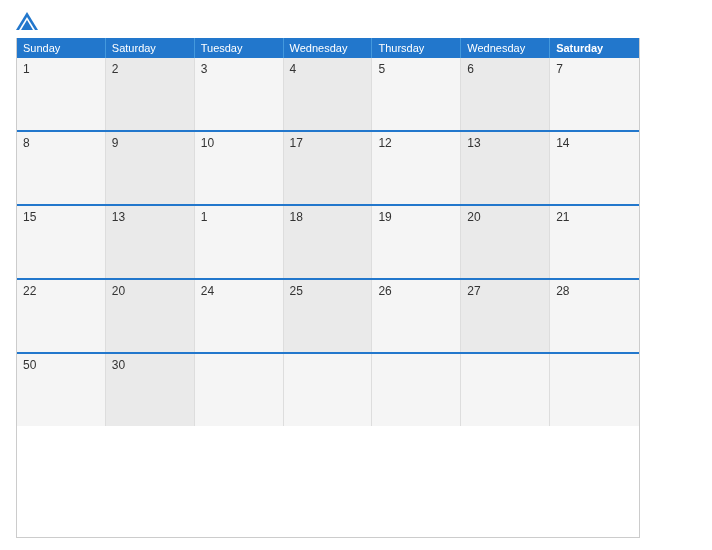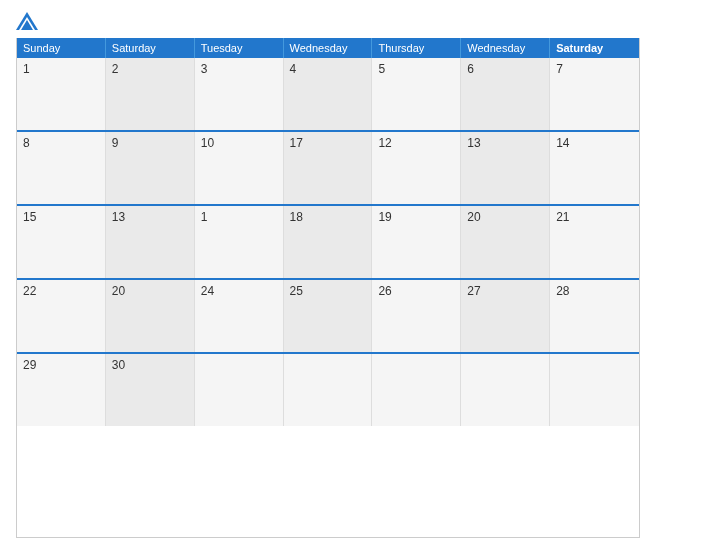--- a/index.html
+++ b/index.html
@@ -168,21 +168,21 @@
         <div class="week">
           <div class="day-cell"><span class="day-num">22</span></div>
           <div class="day-cell"><span class="day-num">20</span></div>
           <div class="day-cell"><span class="day-num">24</span></div>
           <div class="day-cell"><span class="day-num">25</span></div>
           <div class="day-cell"><span class="day-num">26</span></div>
           <div class="day-cell"><span class="day-num">27</span></div>
           <div class="day-cell"><span class="day-num">28</span></div>
         </div>
         <div class="week">
-          <div class="day-cell"><span class="day-num">29</span></div>
+          <div class="day-cell"><span class="day-num">50</span></div>
           <div class="day-cell"><span class="day-num">30</span></div>
           <div class="day-cell empty"></div>
           <div class="day-cell empty"></div>
           <div class="day-cell empty"></div>
           <div class="day-cell empty"></div>
           <div class="day-cell empty"></div>
         </div>
       </div>
   </div>
 </div>

